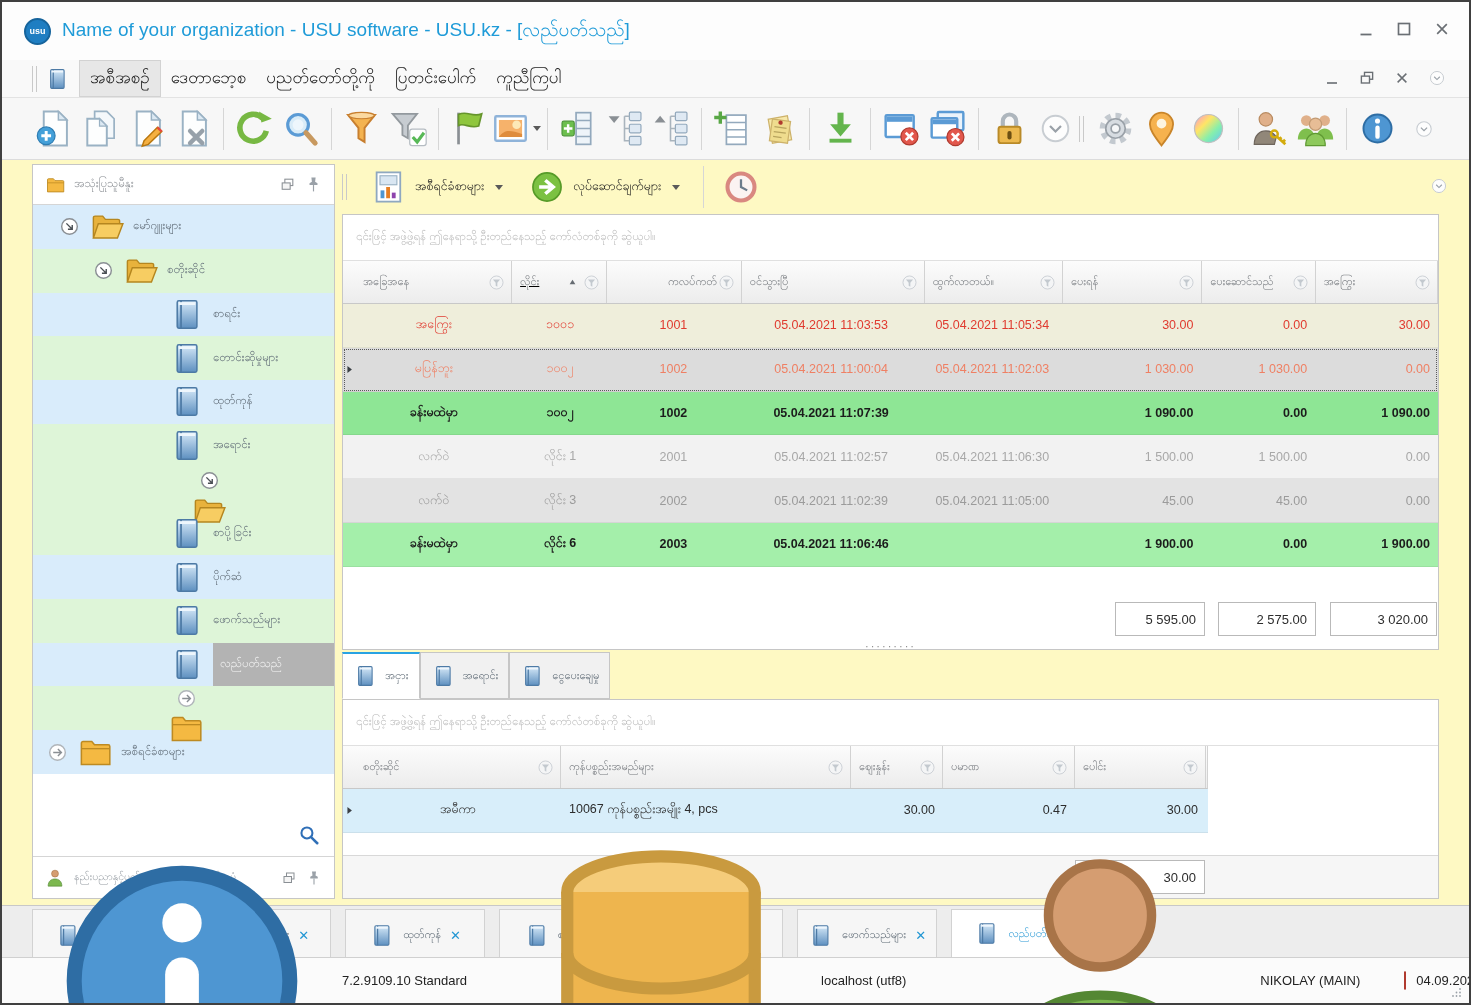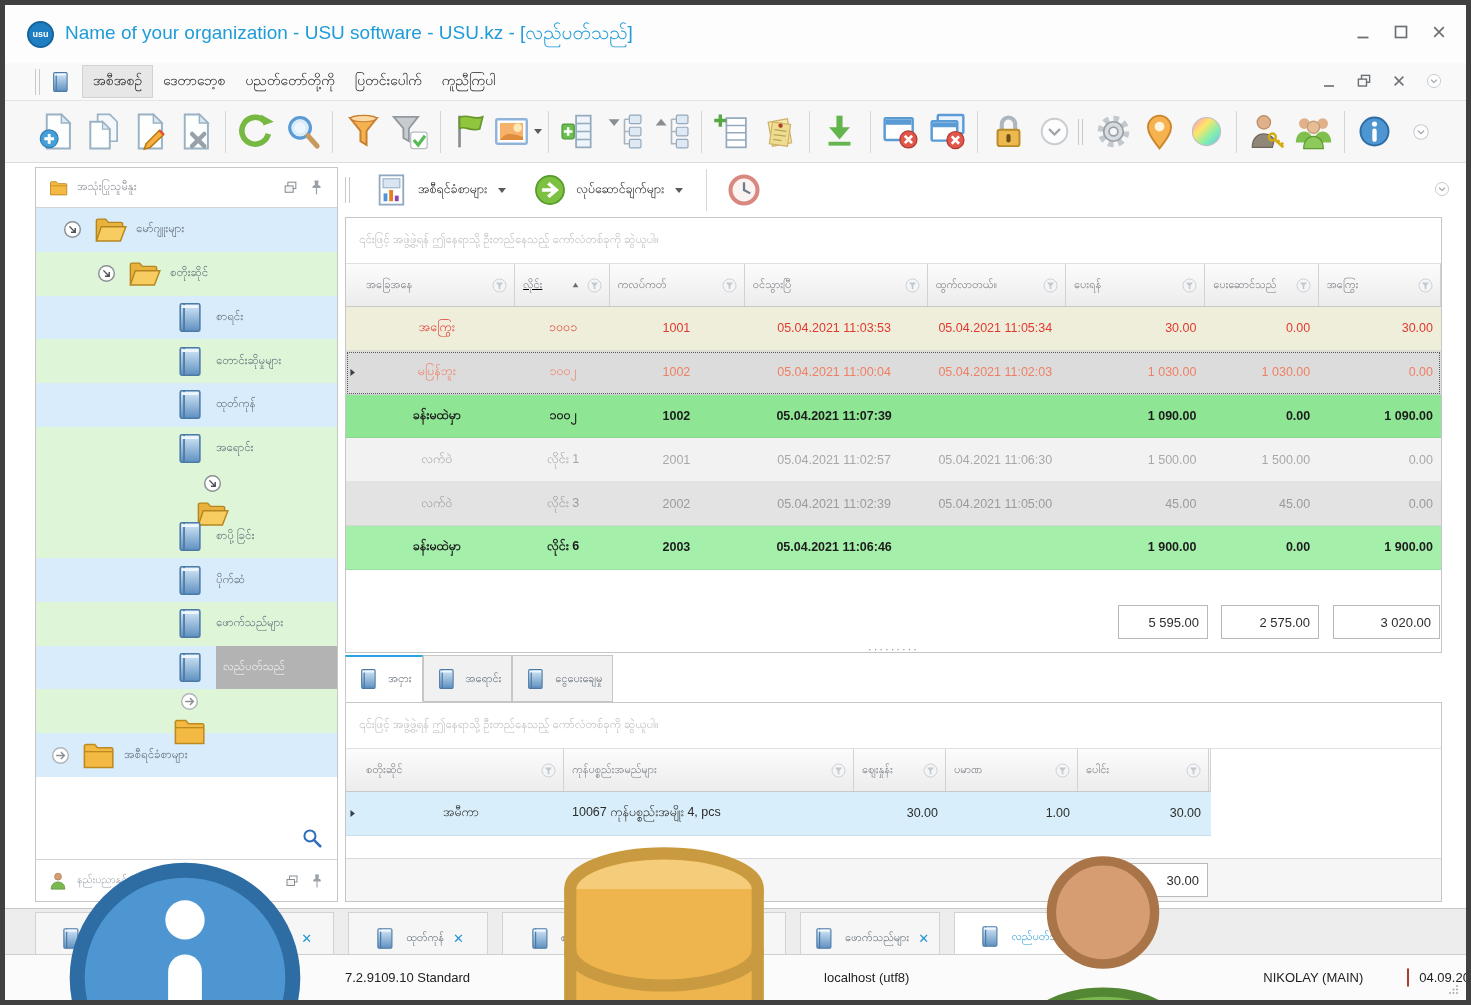--- a/index.html
+++ b/index.html
@@ -1,33 +1,33 @@
 <!DOCTYPE html>
 <html><head>
 <meta charset="utf-8">
 <style>
   *{box-sizing:border-box;margin:0;padding:0;}
   html,body{background:#9aa0a6;}
   body{font-family:"Liberation Sans","DejaVu Sans",sans-serif;}
-  .window{position:relative;width:1471px;height:1005px;background:#ffffff;border:5px solid #404040;overflow:hidden;}
+  .window{position:relative;width:1471px;height:1005px;background:#fef9c3;border:2px solid #404040;overflow:hidden;}
   .icon{display:inline-block;flex:none;}
   .icon svg{width:100%;height:100%;display:block;}
 
   
   .titlebar{position:absolute;top:0;left:0;right:0;height:58px;background:#fdfdfd;display:flex;align-items:center;padding-left:22px;}
   .logo{width:27px;height:27px;border-radius:50%;background:#1f7ec2;color:#fff;font-size:9px;font-weight:bold;display:flex;align-items:center;justify-content:center;border:2px solid #16649c;}
   .title{color:#1f9bd8;font-size:19px;margin-left:11px;white-space:nowrap;}
   .winctl{position:absolute;right:16px;top:16px;display:flex;gap:16px;}
   .winctl .icon{width:22px;height:22px;cursor:pointer;}
 
   
   .menubar{position:absolute;top:58px;left:0;right:0;height:38px;background:#f9f9f9;display:flex;align-items:center;padding-left:30px;border-bottom:1px solid #e3e3e3;}
   .grip{width:5px;height:26px;border-left:1px solid #c9c9c9;border-right:1px solid #c9c9c9;margin-right:8px;flex:none;}
   .menubar .prog-icon{width:24px;height:24px;margin-right:10px;}
-  .menu-item{font-size:14px;color:#1a1a1a;padding:5px 10px;cursor:default;white-space:nowrap;}
+  .menu-item{font-size:17px;color:#1a1a1a;padding:5px 10px;cursor:default;white-space:nowrap;}
   .menu-item.active{background:#e7e7e7;border:1px solid #d2d2d2;}
   .menuctl{position:absolute;right:22px;top:8px;display:flex;gap:15px;align-items:center;}
   .menuctl .icon{width:20px;height:20px;cursor:pointer;}
 
   
   .toolbar1{position:absolute;top:96px;left:0;right:0;height:62px;background:#f7f7f7;display:flex;align-items:center;padding:0 22px 0 28px;border-bottom:1px solid #dcdcdc;}
   .tbtn{width:47px;height:48px;display:flex;align-items:center;justify-content:center;border-radius:3px;cursor:pointer;}
   .tbtn .icon{width:39px;height:39px;}
   .tsep{width:1px;height:42px;background:#d6d6d6;margin:0 7px;flex:none;}
   .caret{width:0;height:0;border-left:4px solid transparent;border-right:4px solid transparent;border-top:5px solid #5a5a5a;margin-left:3px;}
@@ -750,21 +750,21 @@
                 </svg>
               </span>
               <span class="icon funnel" style="width: 19px; height: 19px;">
                 <svg viewBox="0 0 32 32">
                   <circle cx="16" cy="16" r="11" fill="#f4f5f6" stroke="#c8cdd2" stroke-width="1.5"></circle>
                   <path d="M10 11h12l-4.6 5.5V23l-2.8-1.6v-4.9z" fill="#c3c9cf"></path>
                 </svg>
               </span>
             </span>
           </div>
-          <div class="gcell" style="width: 136px;">
+          <div class="gcell" style="width: 136px; text-align: right;">
             <span class="gh-label">ကလပ်ကတ်</span>
             <span class="gh-icons">
               <span class="icon funnel" style="width: 19px; height: 19px;">
                 <svg viewBox="0 0 32 32">
                   <circle cx="16" cy="16" r="11" fill="#f4f5f6" stroke="#c8cdd2" stroke-width="1.5"></circle>
                   <path d="M10 11h12l-4.6 5.5V23l-2.8-1.6v-4.9z" fill="#c3c9cf"></path>
                 </svg>
               </span>
             </span>
           </div>
@@ -1005,21 +1005,21 @@
             <div class="gutter">
               <span class="icon rowmark" style="width: 11px; height: 11px;">
                 <svg viewBox="0 0 32 32">
                   <path d="M10 6l13 10-13 10z" fill="#3a3f44"></path>
                 </svg>
               </span>
             </div>
             <div class="gd c" style="width: 206px;">အမီကာ</div>
             <div class="gd l" style="width: 290px;">10067 ကုန်ပစ္စည်းအမျိုး 4, pcs</div>
             <div class="gd r" style="width: 92px;">30.00</div>
-            <div class="gd r" style="width: 132px;">1.00</div>
+            <div class="gd r" style="width: 132px;">0.47</div>
             <div class="gd r" style="width: 131px;">30.00</div>
           </div>
         </div>
       <div class="p2footer">
         <div class="totbox" style="left:732px;width:130px;">30.00</div>
       </div>
     </div>
   </div>
 
   <div class="doctabs" id="doctabs">

